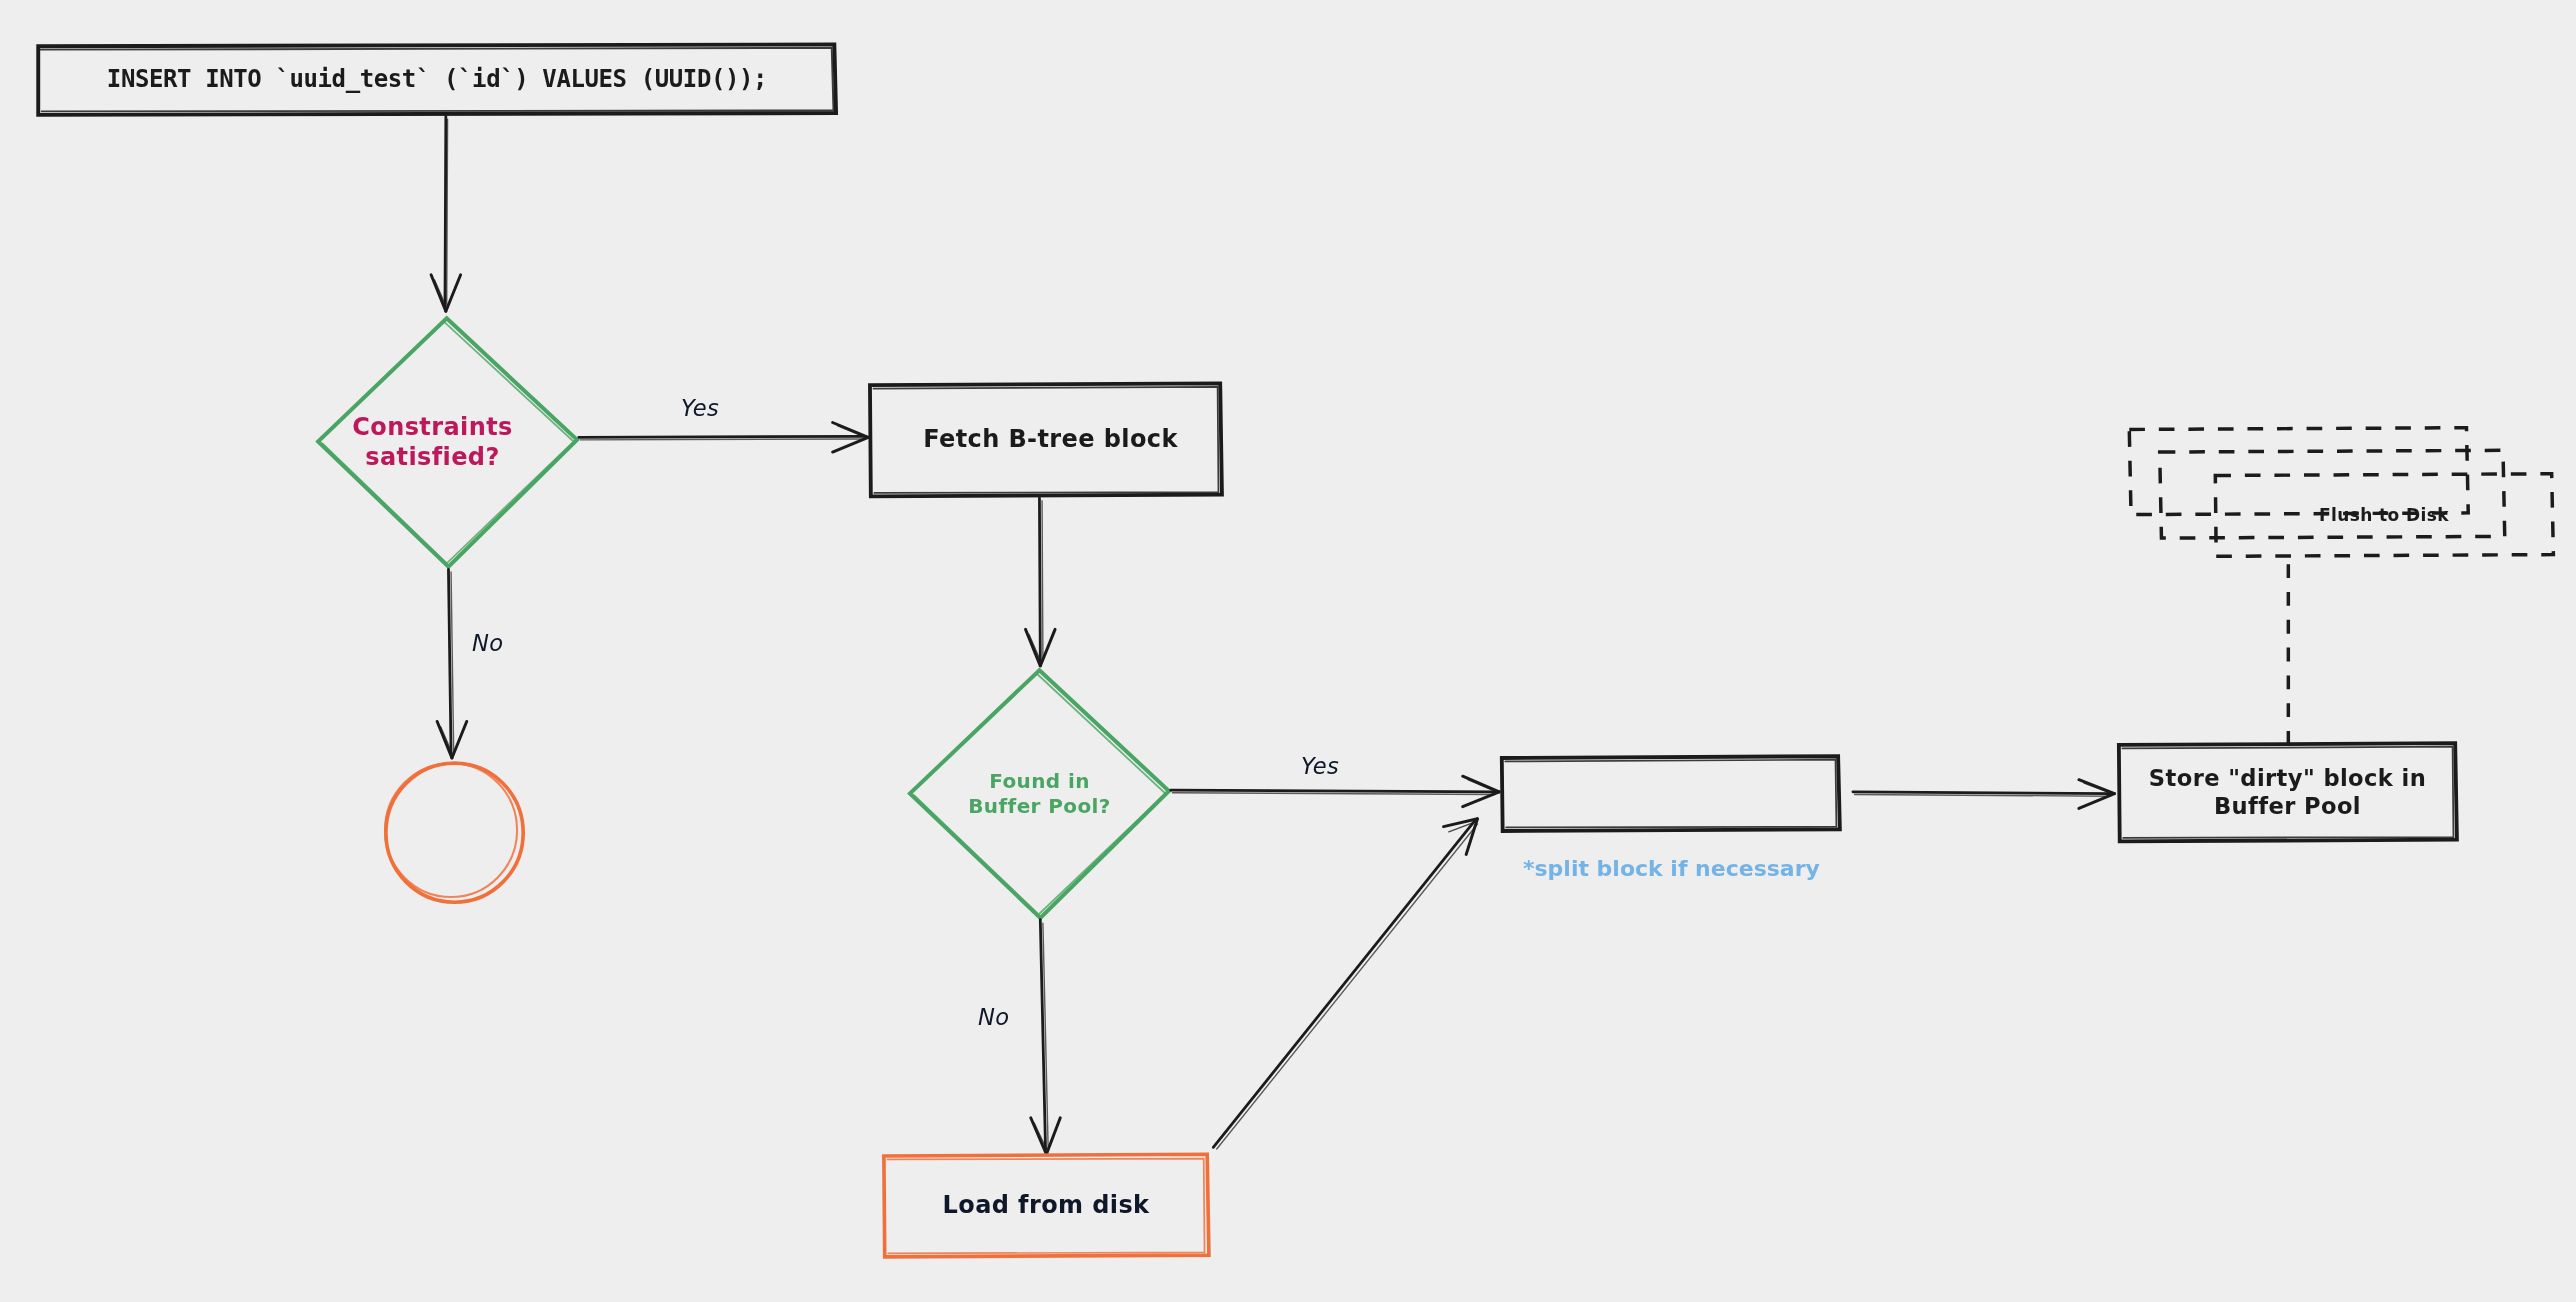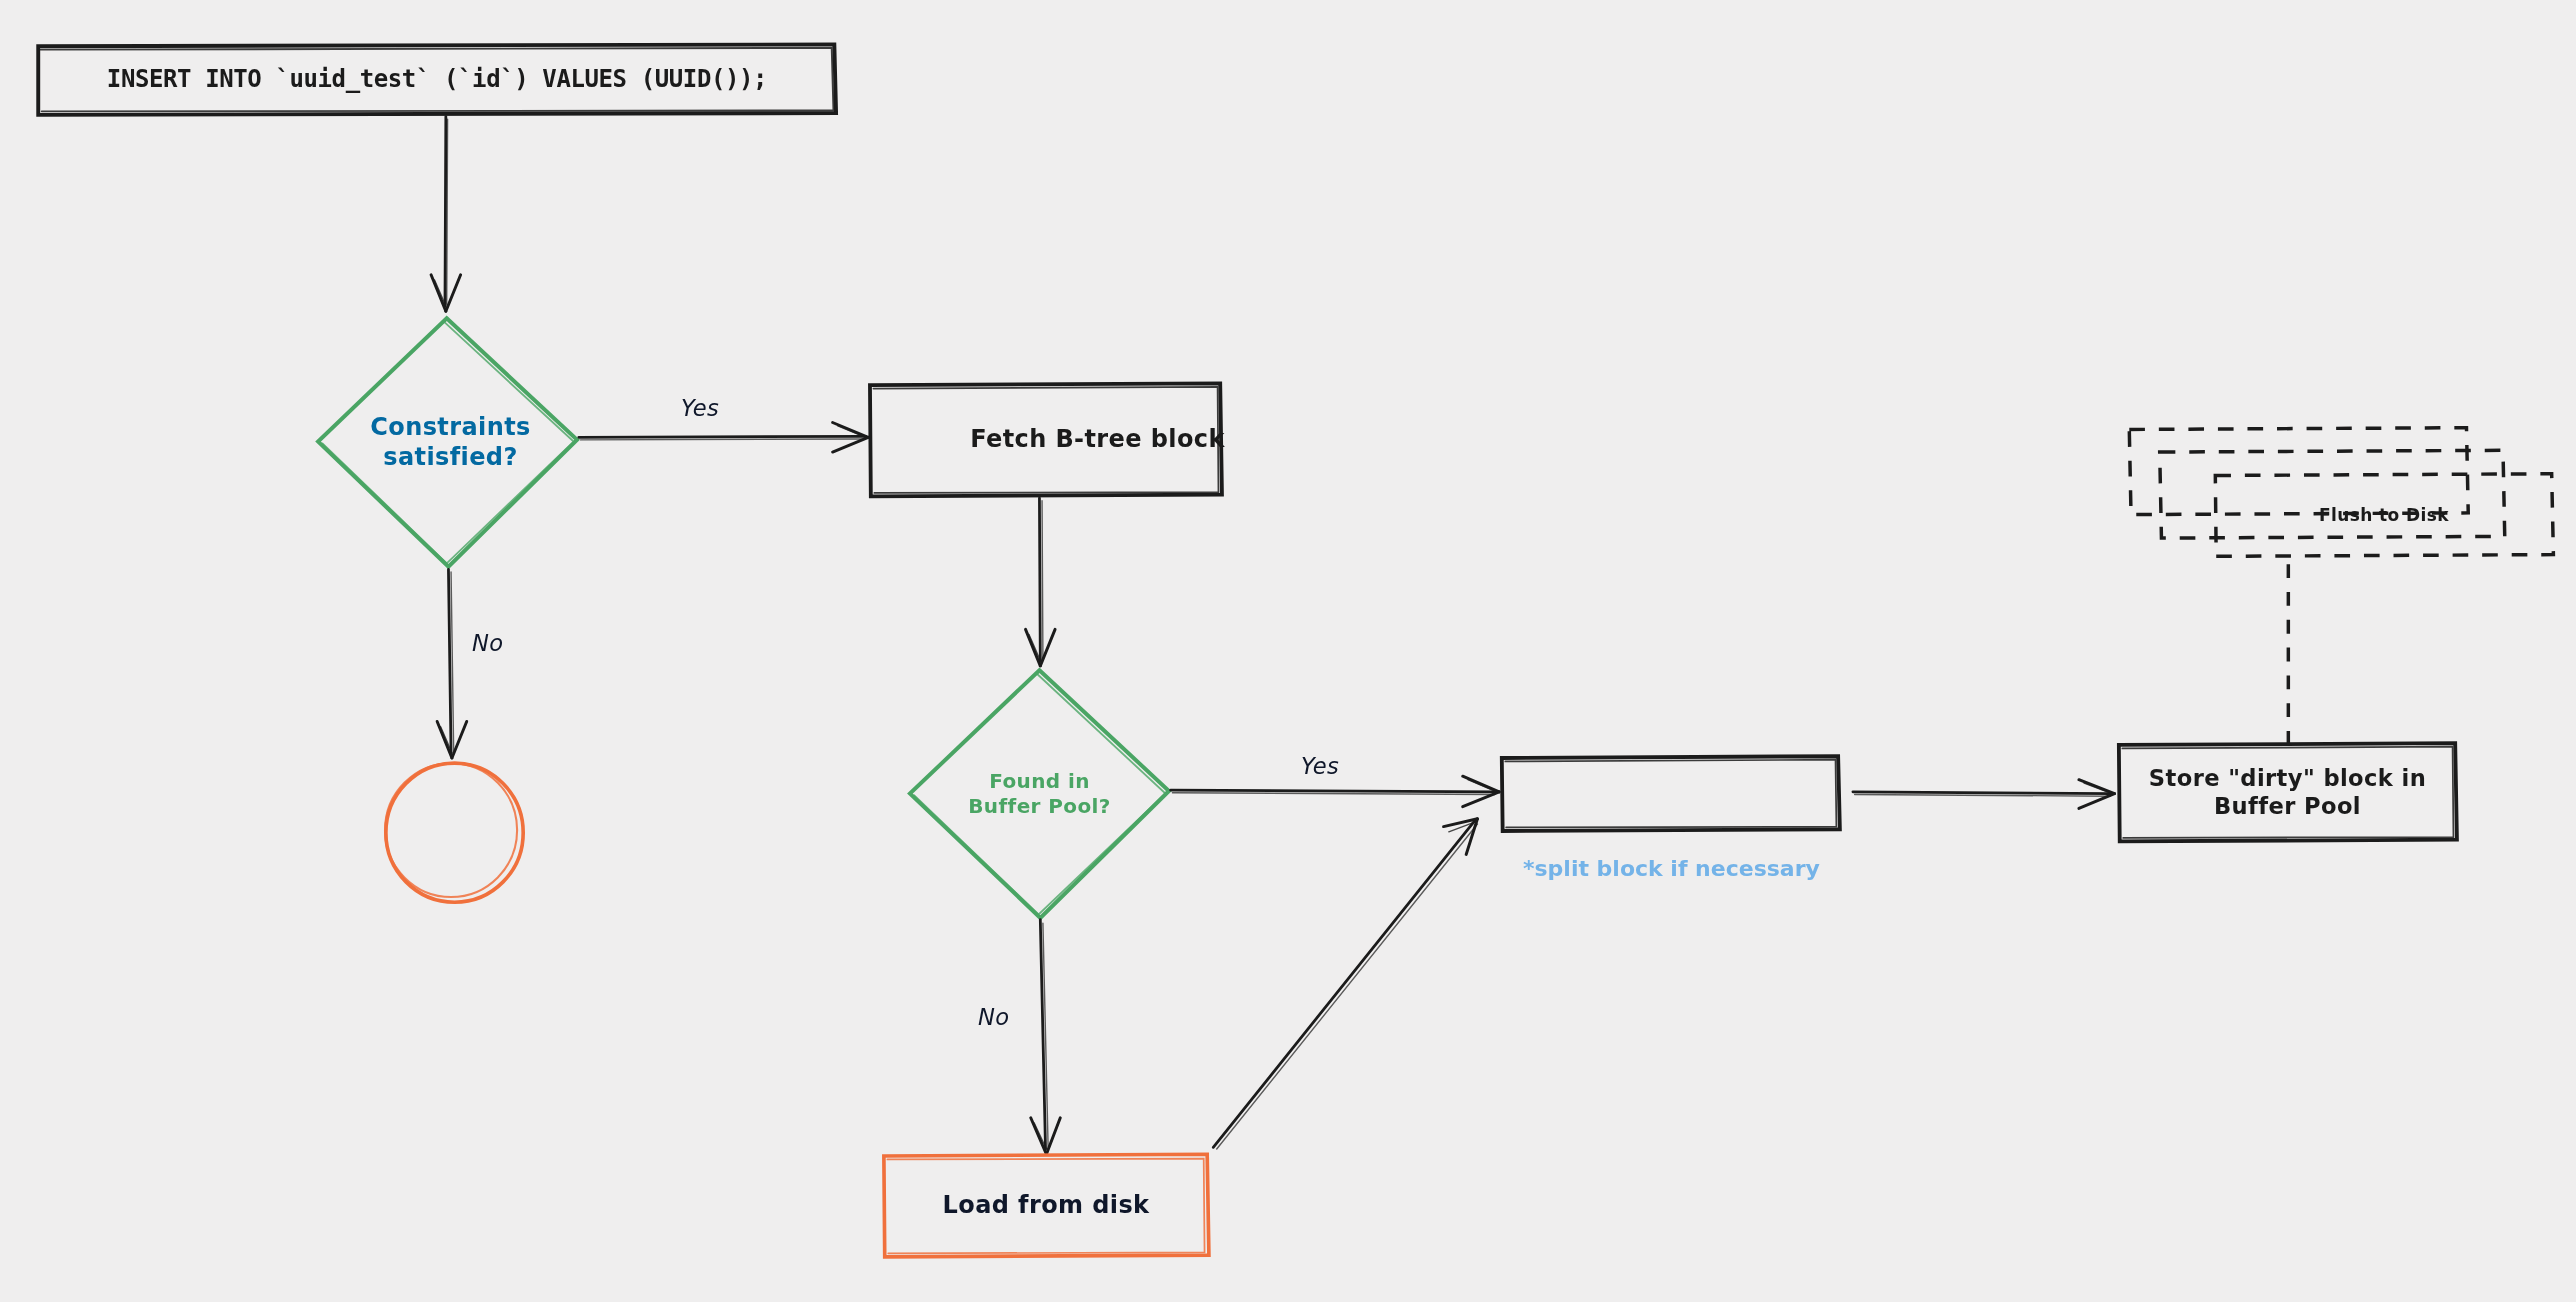--- a/index.html
+++ b/index.html
@@ -176,25 +176,25 @@
       <path d="M2450,494 L2838,492 L2840,590 L2452,592 Z" fill="none" stroke="#1b1b1b" stroke-width="4.0" stroke-linecap="butt" stroke-dasharray="18 16"></path>
 
       <path d="M2485,520 L2880,518 L2882,617 L2487,619 Z" fill="none" stroke="#1b1b1b" stroke-width="4.0" stroke-linecap="butt" stroke-dasharray="18 16"></path>
 
       <path d="M2549,547 L2936,545 L2938,638 L2550,640 Z" fill="none" stroke="#1b1b1b" stroke-width="4.0" stroke-linecap="butt" stroke-dasharray="18 16"></path>
     </g>
   </svg>
 
   <div class="label mono" style="left:37px; top:44px; width:800px; height:71px; display:flex; align-items:center; justify-content:center; font-size:24px; color:#1b1b1b;">INSERT INTO `uuid_test` (`id`) VALUES (UUID());</div>
 
-  <div class="label hand" style="left:320px; top:317px; width:261px; height:250px; display:flex; align-items:center; justify-content:center; font-size:24px; color:#0369a1;">Constraints
+  <div class="label hand" style="left:302px; top:317px; width:261px; height:250px; display:flex; align-items:center; justify-content:center; font-size:24px; color:#be185d;">Constraints
 satisfied?</div>
 
 
-  <div class="label hand" style="left:921px; top:383px; width:353px; height:113px; display:flex; align-items:center; justify-content:center; font-size:24px; color:#1b1b1b;">Fetch B-tree block</div>
+  <div class="label hand" style="left:874px; top:383px; width:353px; height:113px; display:flex; align-items:center; justify-content:center; font-size:24px; color:#1b1b1b;">Fetch B-tree block</div>
 
   <div class="label hand" style="left:909px; top:669px; width:261px; height:250px; display:flex; align-items:center; justify-content:center; font-size:20px; color:#4aa564;">Found in
 Buffer Pool?</div>
 
   <div class="label hand" style="left:883px; top:1154px; width:326px; height:103px; display:flex; align-items:center; justify-content:center; font-size:24px; color:#0f172a;">Load from disk</div>
 
 
   <div class="label hand" style="left:2118px; top:743px; width:339px; height:98px; display:flex; align-items:center; justify-content:center; font-size:22.6px; color:#1b1b1b;">Store "dirty" block in
 Buffer Pool</div>
 

